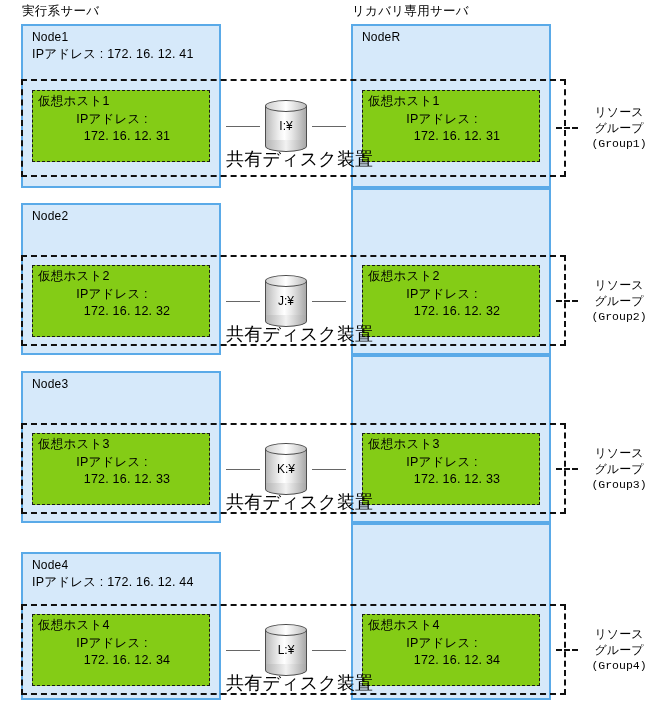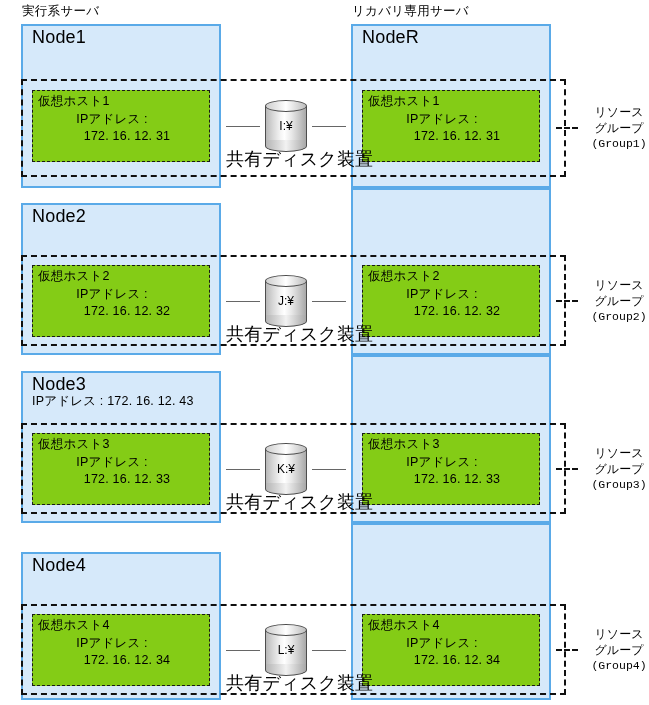--- a/index.html
+++ b/index.html
@@ -41,21 +41,21 @@
     border: 2px solid #5aaae8;
     box-sizing: border-box;
   }
   .node-panel.left  { left: 13px;  width: 200px; }
   .node-panel.right { left: 343px; width: 200px; }
 
   .node-title {
     position: absolute;
     left: 9px;
     top: 4px;
-    font-size: 18px;
+    font-size: 12px;
     line-height: 15px;
     letter-spacing: 0.2px;
     white-space: nowrap;
   }
   .node-ip {
     position: absolute;
     left: 9px;
     top: 21px;
     font-size: 12.5px;
     line-height: 15px;
@@ -196,20 +196,21 @@
 </head>
 <body>
 
 <div class="canvas">
 
   <div class="col-header" id="hdr-active">実行系サーバ</div>
   <div class="col-header" id="hdr-standby">リカバリ専用サーバ</div>
 
   <div class="node-panel left" style="top:24px; height:164px;">
     <div class="node-title">Node1</div>
+    <div class="node-ip">IPアドレス : 172. 16. 12. 41</div>
   </div>
   <div class="node-panel right" style="top:24px; height:164px;">
     <div class="node-title">NodeR</div>
   </div>
 
   <div class="rg-box" style="left:13px; top:79px; width:545px; height:98px;"></div>
 
   <div class="vhost" style="left:24px; top:90px; width:178px; height:72px;">
     <div class="vhost-name">仮想ホスト1</div>
     <div class="vhost-ip-label">IPアドレス :</div>
@@ -272,21 +273,20 @@
 
   <div class="rg-leader" style="left:548px; top:300px; width:22px;"></div>
   <div class="rg-label" style="left:565px; top:277px;">
     <span class="rg-l1">リソース</span>
     <span class="rg-l2">グループ</span>
     <span class="rg-l3">(Group2)</span>
   </div>
 
   <div class="node-panel left" style="top:371px; height:152px;">
     <div class="node-title">Node3</div>
-    <div class="node-ip">IPアドレス : 172. 16. 12. 43</div>
   </div>
   <div class="node-panel right" style="top:355px; height:168px;"></div>
 
   <div class="rg-box" style="left:13px; top:423px; width:545px; height:91px;"></div>
 
   <div class="vhost" style="left:24px; top:433px; width:178px; height:72px;">
     <div class="vhost-name">仮想ホスト3</div>
     <div class="vhost-ip-label">IPアドレス :</div>
     <div class="vhost-ip-value">172. 16. 12. 33</div>
   </div>
@@ -310,20 +310,21 @@
 
   <div class="rg-leader" style="left:548px; top:468px; width:22px;"></div>
   <div class="rg-label" style="left:565px; top:445px;">
     <span class="rg-l1">リソース</span>
     <span class="rg-l2">グループ</span>
     <span class="rg-l3">(Group3)</span>
   </div>
 
   <div class="node-panel left" style="top:552px; height:148px;">
     <div class="node-title">Node4</div>
+    <div class="node-ip">IPアドレス : 172. 16. 12. 44</div>
   </div>
   <div class="node-panel right" style="top:523px; height:177px;"></div>
 
   <div class="rg-box" style="left:13px; top:604px; width:545px; height:91px;"></div>
 
   <div class="vhost" style="left:24px; top:614px; width:178px; height:72px;">
     <div class="vhost-name">仮想ホスト4</div>
     <div class="vhost-ip-label">IPアドレス :</div>
     <div class="vhost-ip-value">172. 16. 12. 34</div>
   </div>

